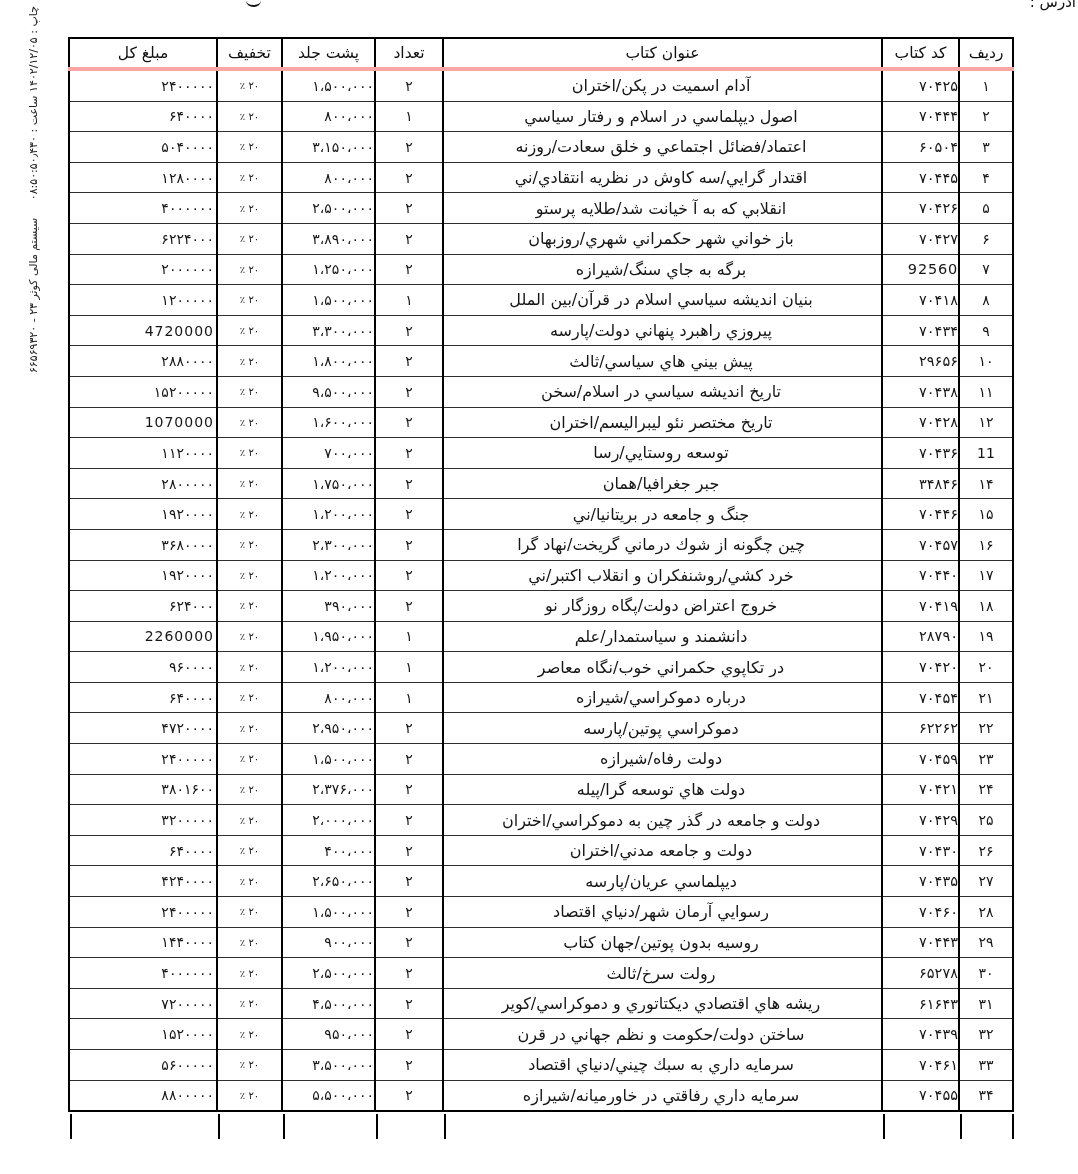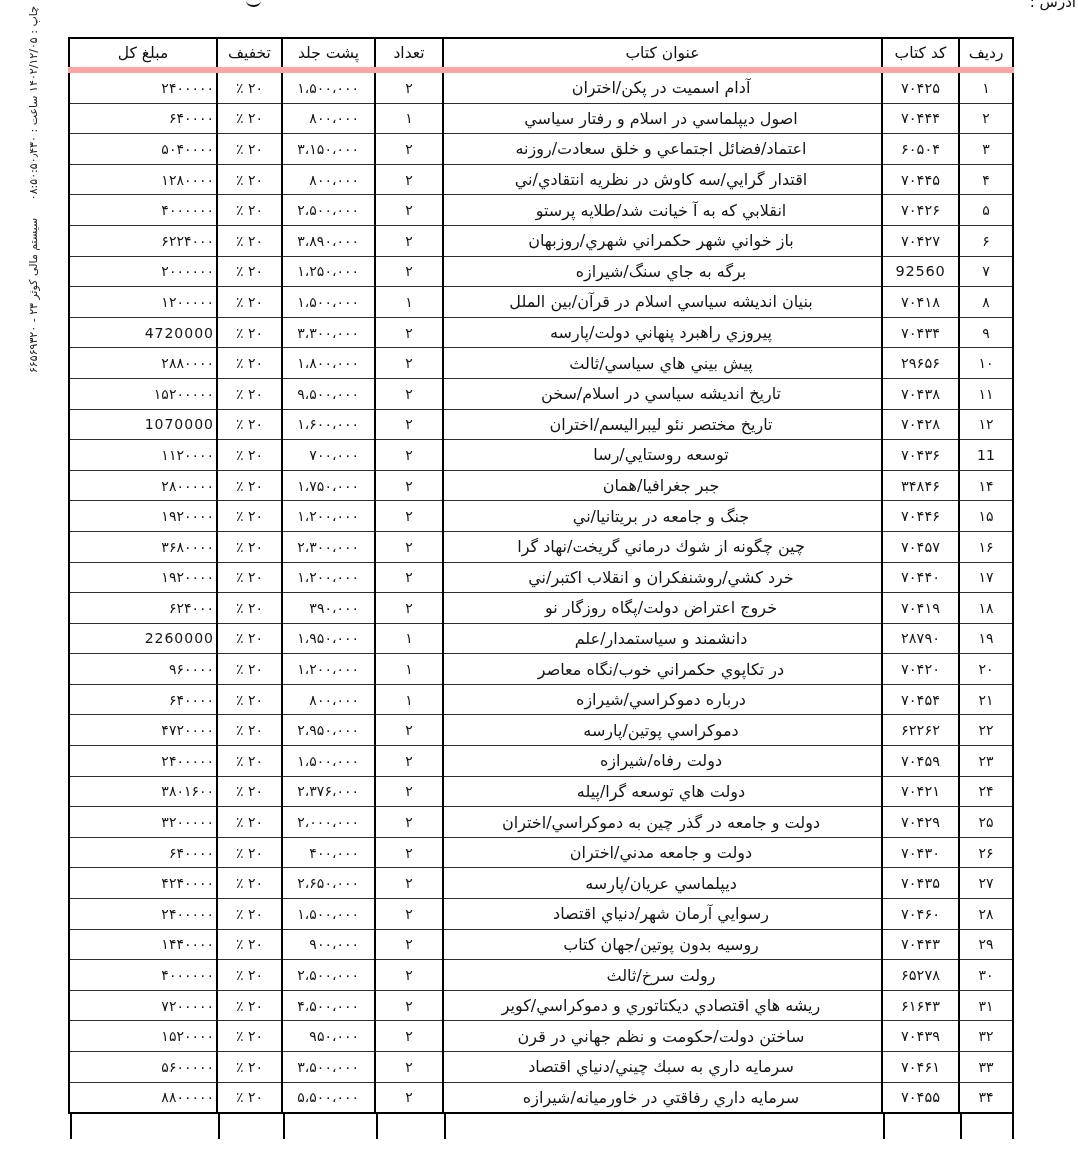--- a/index.html
+++ b/index.html
@@ -44,28 +44,28 @@
     border-right:2px solid #000;
     border-top:1px solid #2e2e2e;
     border-bottom:1px solid #2e2e2e;
     padding:0; height:29.6px;
     overflow:hidden; white-space:nowrap;
     vertical-align:middle;
     font-weight:normal;
   }
   .report-table thead th {
     height:28px; font-size:15.5px; text-align:center;
-    border-bottom:6px solid #fca5a5; color:#101010;
+    border-bottom:4px solid #fca5a5; color:#101010;
   }
   td.c-rowno { text-align:center; font-size:14px; }
-  td.c-code  { text-align:center; font-size:14.5px; letter-spacing:.8px;margin-top:21px; }
+  td.c-code  { text-align:right; font-size:14.5px; letter-spacing:.8px;margin-top:21px; }
   td.c-title { text-align:center; padding:0 7px 0 4px; font-size:16px; }
   td.c-qty   { text-align:center; font-size:14px; }
-  td.c-price { text-align:right; padding-left:2px; padding-right:15px; font-size:14px; letter-spacing:.6px; }
-  td.c-disc  { text-align:center; direction:ltr; font-size:14px; }
+  td.c-price { text-align:right; padding-left:2px; font-size:14px; letter-spacing:.6px; }
+  td.c-disc  { text-align:center; direction:ltr; font-size:10px; }
   td.c-total { text-align:right; padding-right:2px; font-size:14px; letter-spacing:1px; }
 
   
   .stub {
     position:absolute; top:1114px; width:2px; height:25px; background:#000;
   }
   .s1{left:70px}.s2{left:218px}.s3{left:283px}.s4{left:376px}
   .s5{left:444px}.s6{left:883px}.s7{left:960px}.s8{left:1012px}
 </style>
 </head>

